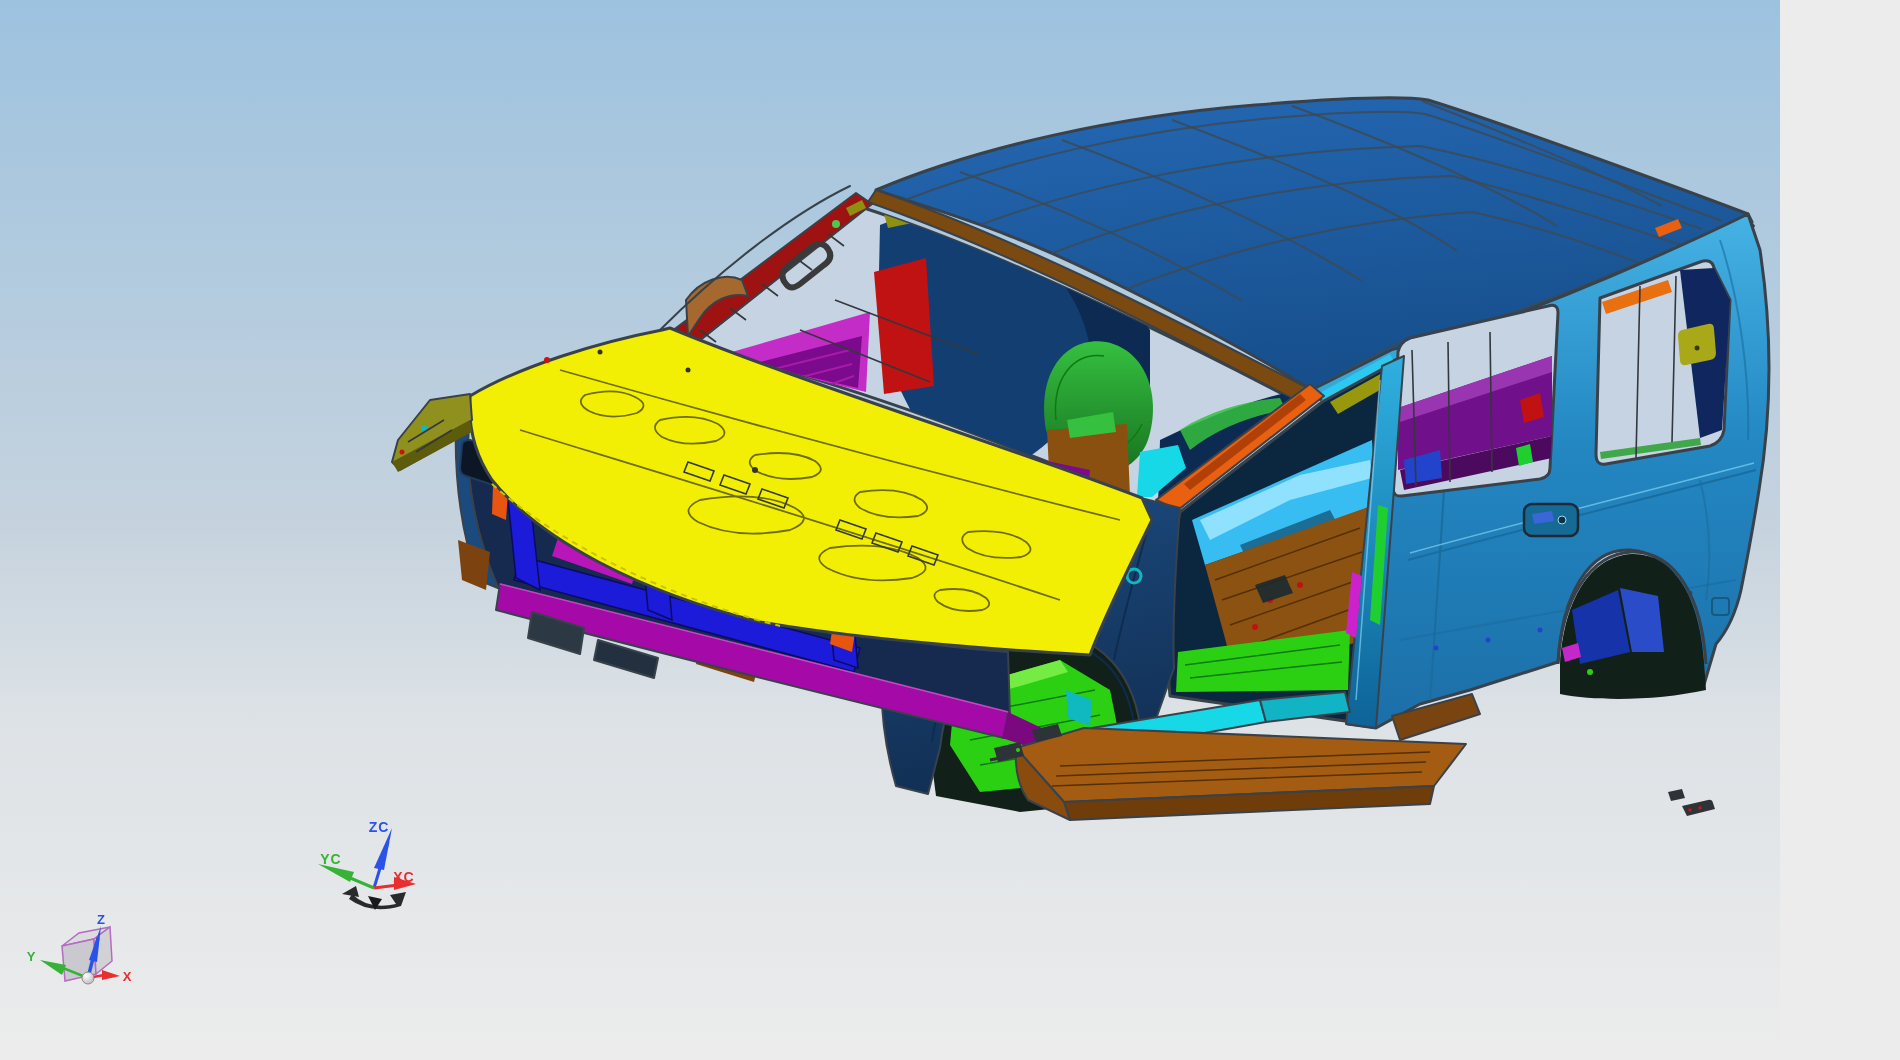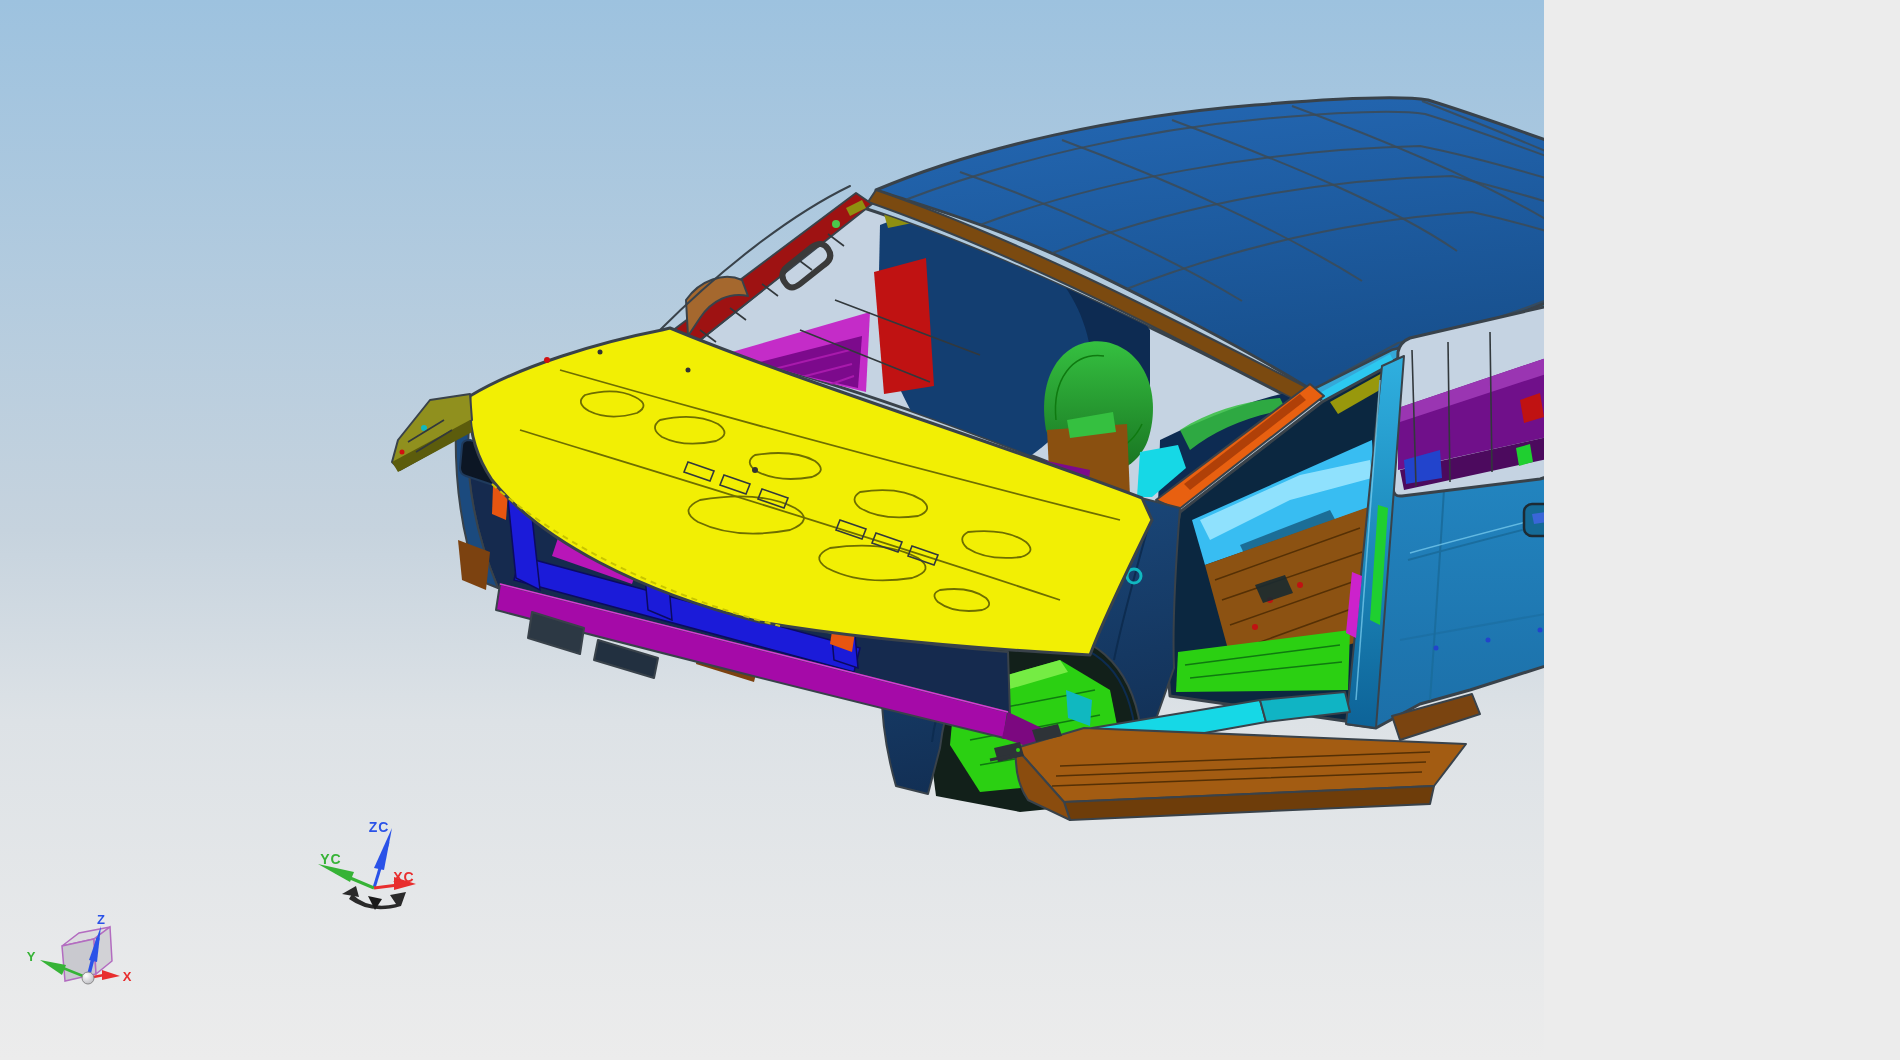--- a/index.html
+++ b/index.html
@@ -1,16 +1,16 @@
 <!DOCTYPE html>
 <html><head>
 <meta charset="utf-8">
 <style>
   html,body{margin:0;padding:0;background:#ececec;}
-  #stage{width:1544px;height:1060px;overflow:hidden;position:relative;}
+  #stage{width:1780px;height:1060px;overflow:hidden;position:relative;}
   svg{display:block;}
   .p{stroke:#39424a;stroke-width:2;stroke-linejoin:round;}
   .p3{stroke:#39424a;stroke-width:3;stroke-linejoin:round;}
   .pn{stroke:none;}
   .ln{fill:none;stroke:#39424a;stroke-width:2;stroke-linecap:round;}
   .rg{fill:none;stroke:#3c4a55;stroke-width:2;opacity:.85;}
   .hd{fill:none;stroke:#6e6e00;stroke-width:1.8;}
   .hd2{fill:none;stroke:#32383c;stroke-width:1.6;}
   .fl{fill:none;stroke:#0d2c50;stroke-width:2;}
   .bl{fill:none;stroke:#1a6d9e;stroke-width:2;fill:none;}

